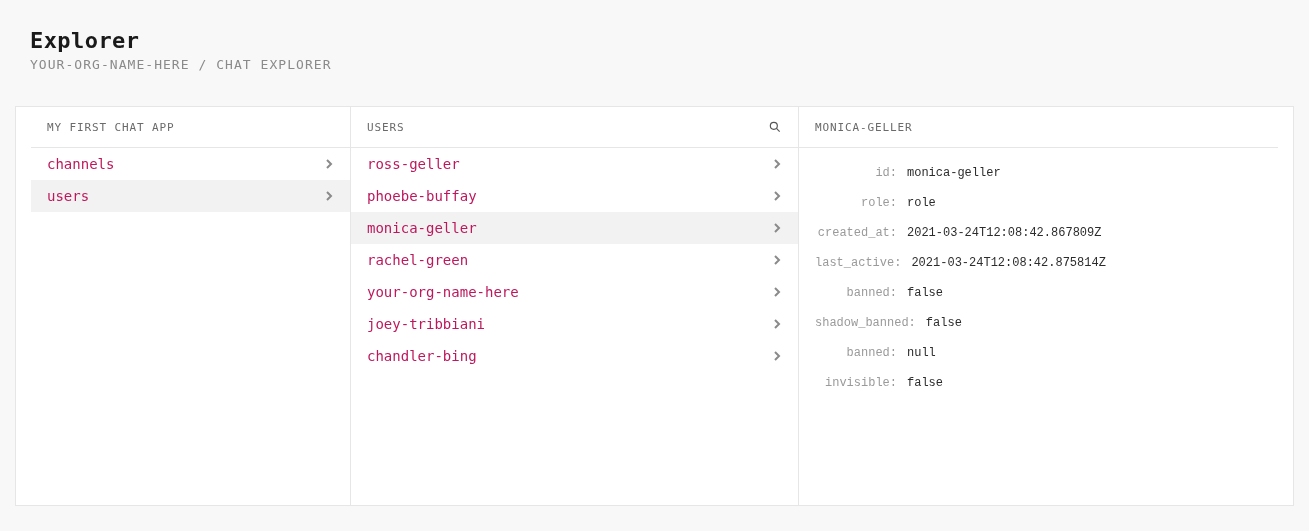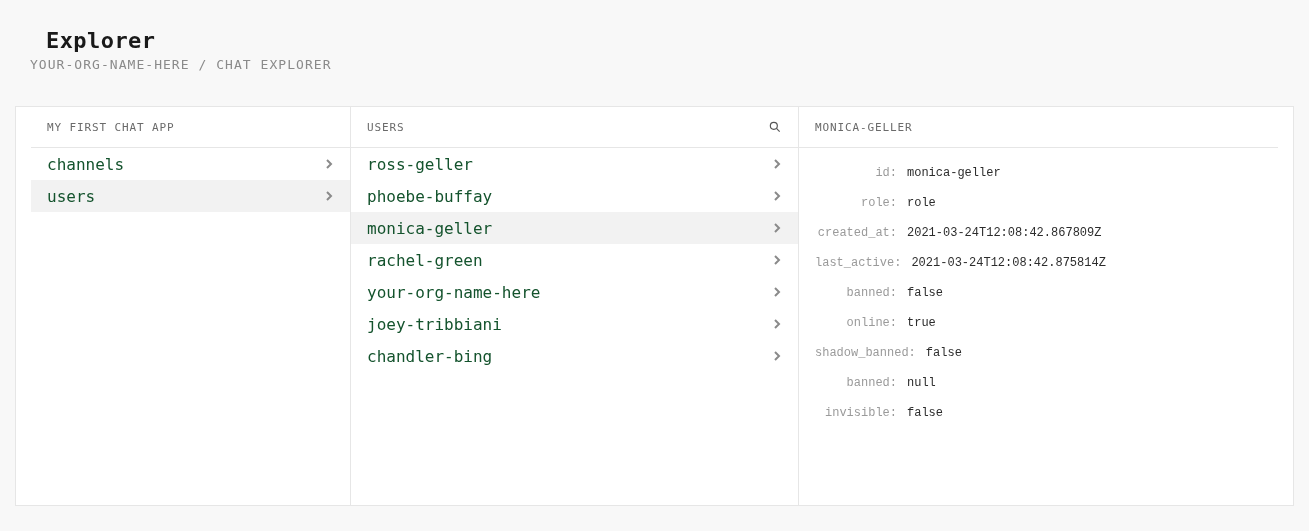--- a/index.html
+++ b/index.html
@@ -20,21 +20,20 @@
     margin-bottom: 6px;
   }
   .breadcrumb .sep { margin: 0 6px; color: #b0b0b0; }
   .page-title {
     font-size: 22px;
     font-weight: 600;
     letter-spacing: 0.02em;
     color: #1a1a1a;
     margin-bottom: 4px;
     font-family: ui-monospace, "SF Mono", monospace;
-    margin-left: 16px;
   }
   .subtitle {
     font-size: 13px;
     letter-spacing: 0.08em;
     color: #8a8a8a;
     text-transform: uppercase;
     margin-bottom: 34px;
   }
   .panels {
     display: flex;
@@ -69,22 +68,22 @@
     width: 14px; height: 14px;
     stroke: #555; stroke-width: 2; fill: none;
     cursor: pointer;
   }
   .row {
     display: flex;
     align-items: center;
     justify-content: space-between;
     padding: 0 16px;
     height: 32px;
-    font-size: 16px;
-    color: #14532d;
+    font-size: 14px;
+    color: #be185d;
     cursor: pointer;
     border-bottom: 0;
   }
   .row.selected { background: #f2f2f2; }
   .chevron {
     width: 10px; height: 10px;
     stroke: #8a8a8a; stroke-width: 2; fill: none;
   }
   .detail-list {
     padding: 10px 16px 20px 16px;
@@ -214,24 +213,20 @@
           </div>
           <div class="kv">
             <span class="k wide">last_active:</span>
             <span class="v">2021-03-24T12:08:42.875814Z</span>
           </div>
           <div class="kv">
             <span class="k">banned:</span>
             <span class="v">false</span>
           </div>
           <div class="kv">
-            <span class="k">online:</span>
-            <span class="v">true</span>
-          </div>
-          <div class="kv">
             <span class="k wide">shadow_banned:</span>
             <span class="v">false</span>
           </div>
           <div class="kv">
             <span class="k">banned:</span>
             <span class="v">null</span>
           </div>
           <div class="kv">
             <span class="k">invisible:</span>
             <span class="v">false</span>

